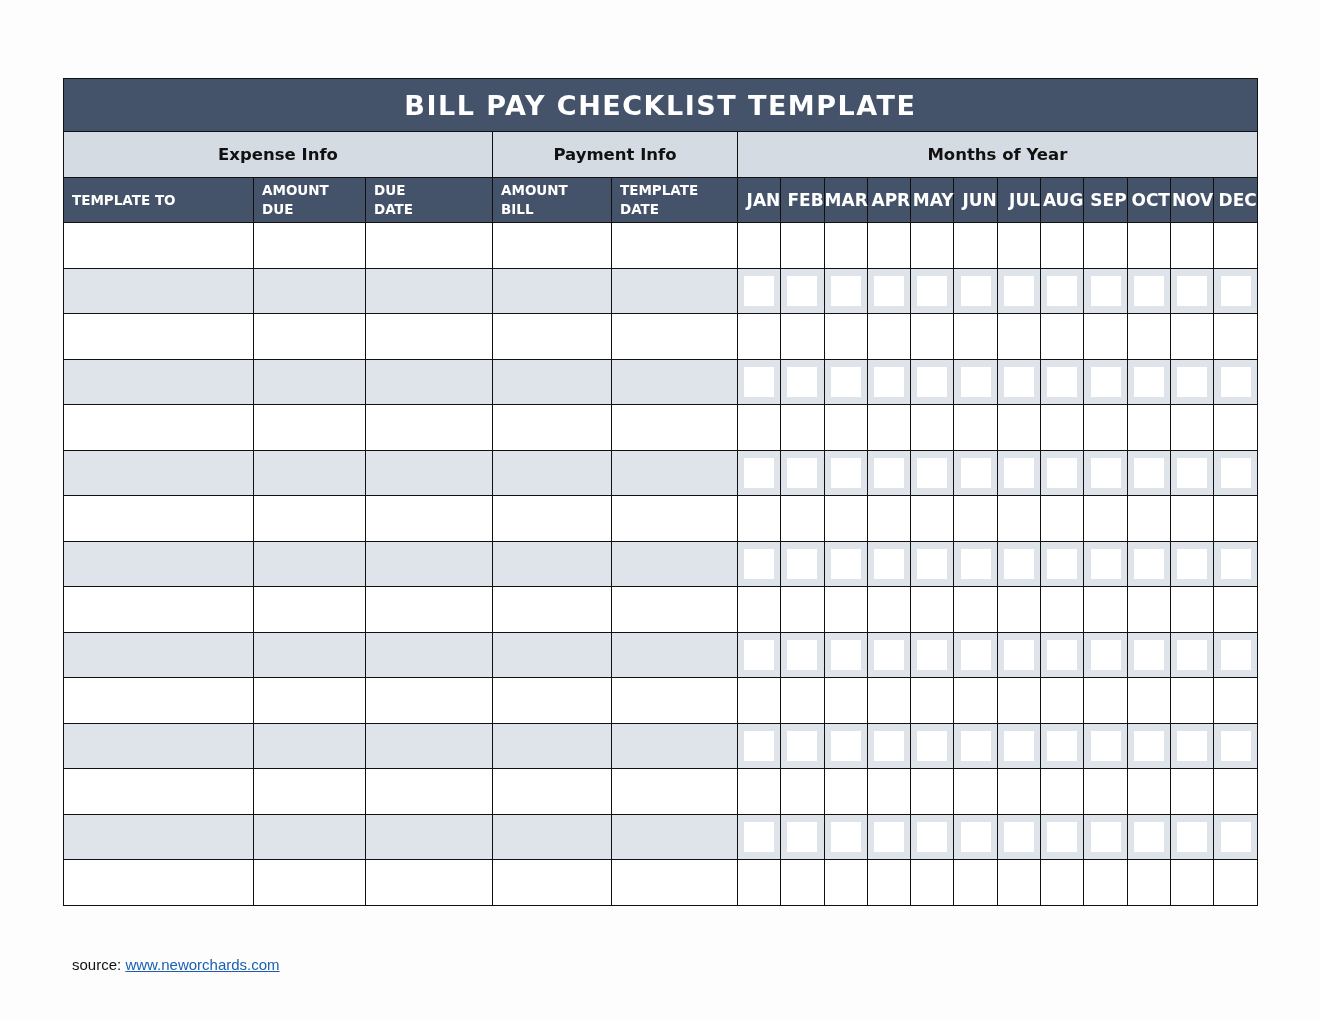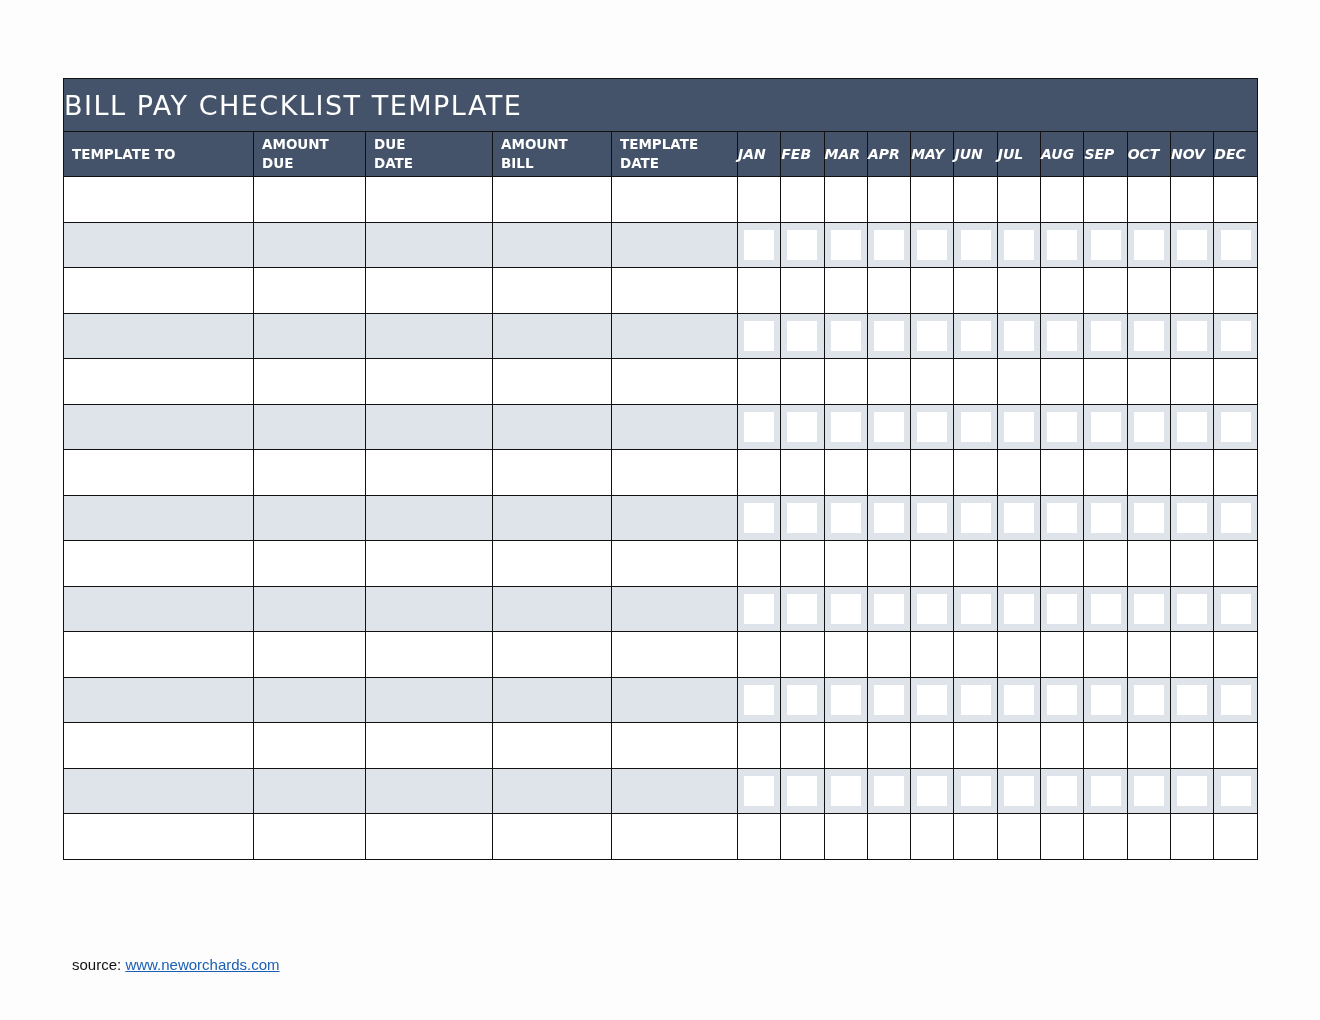--- a/index.html
+++ b/index.html
@@ -22,23 +22,23 @@
   }
   table.grid td, table.grid th {
     border: 1.5px solid #111;
     padding: 0;
     box-sizing: border-box;
   }
   .title-cell {
     background: #44536a;
     color: #ffffff;
     height: 53px;
-    text-align: left;
+    text-align: center;
     font-family: "DejaVu Sans", sans-serif;
-    font-weight: normal;
+    font-weight: bold;
     font-size: 27px;
     letter-spacing: 1.5px;
   }
   .group-cell {
     background: #d5dbe3;
     color: #111;
     height: 46px;
     text-align: center;
     font-weight: bold;
     font-size: 16.5px;
@@ -48,24 +48,23 @@
     color: #fff;
     height: 45px;
     font-weight: bold;
     font-size: 13.5px;
     text-align: left;
     padding-left: 8px !important;
     line-height: 19px;
     vertical-align: middle;
   }
   .colhead.month {
-    text-align: left;
+    text-align: right;
     padding-left: 0 !important;
-    font-size: 14px;
-    font-style: italic;
+    font-size: 17px;
   }
   tr.data td { height: 45.5px; background: #ffffff; }
   tr.data.shaded td { background: #dfe3ea; }
   .chk {
     display: block;
     width: 30px; height: 30px;
     margin: 0 auto;
     background: #ffffff;
     cursor: pointer;
   }
@@ -99,20 +98,25 @@
       <col style="width:43.3px">
         <col style="width:43.3px">
         <col style="width:43.3px">
         <col style="width:43.3px">
         <col style="width:43.3px">
         <col style="width:43.4px">
     </colgroup>
     <thead>
       <tr>
         <th colspan="17" class="title-cell">BILL PAY CHECKLIST TEMPLATE</th>
+      </tr>
+      <tr>
+        <th colspan="3" class="group-cell">Expense Info</th>
+        <th colspan="2" class="group-cell">Payment Info</th>
+        <th colspan="12" class="group-cell">Months of Year</th>
       </tr>
       <tr id="colhead-row">
         <th class="colhead"><span>TEMPLATE TO</span></th>
         <th class="colhead"><span>AMOUNT</span><br><span>DUE</span></th>
         <th class="colhead"><span>DUE</span><br><span>DATE</span></th>
         <th class="colhead"><span>AMOUNT</span><br><span>BILL</span></th>
         <th class="colhead"><span>TEMPLATE</span><br><span>DATE</span></th>
       <th class="colhead month">JAN</th>
           <th class="colhead month">FEB</th>
           <th class="colhead month">MAR</th>

